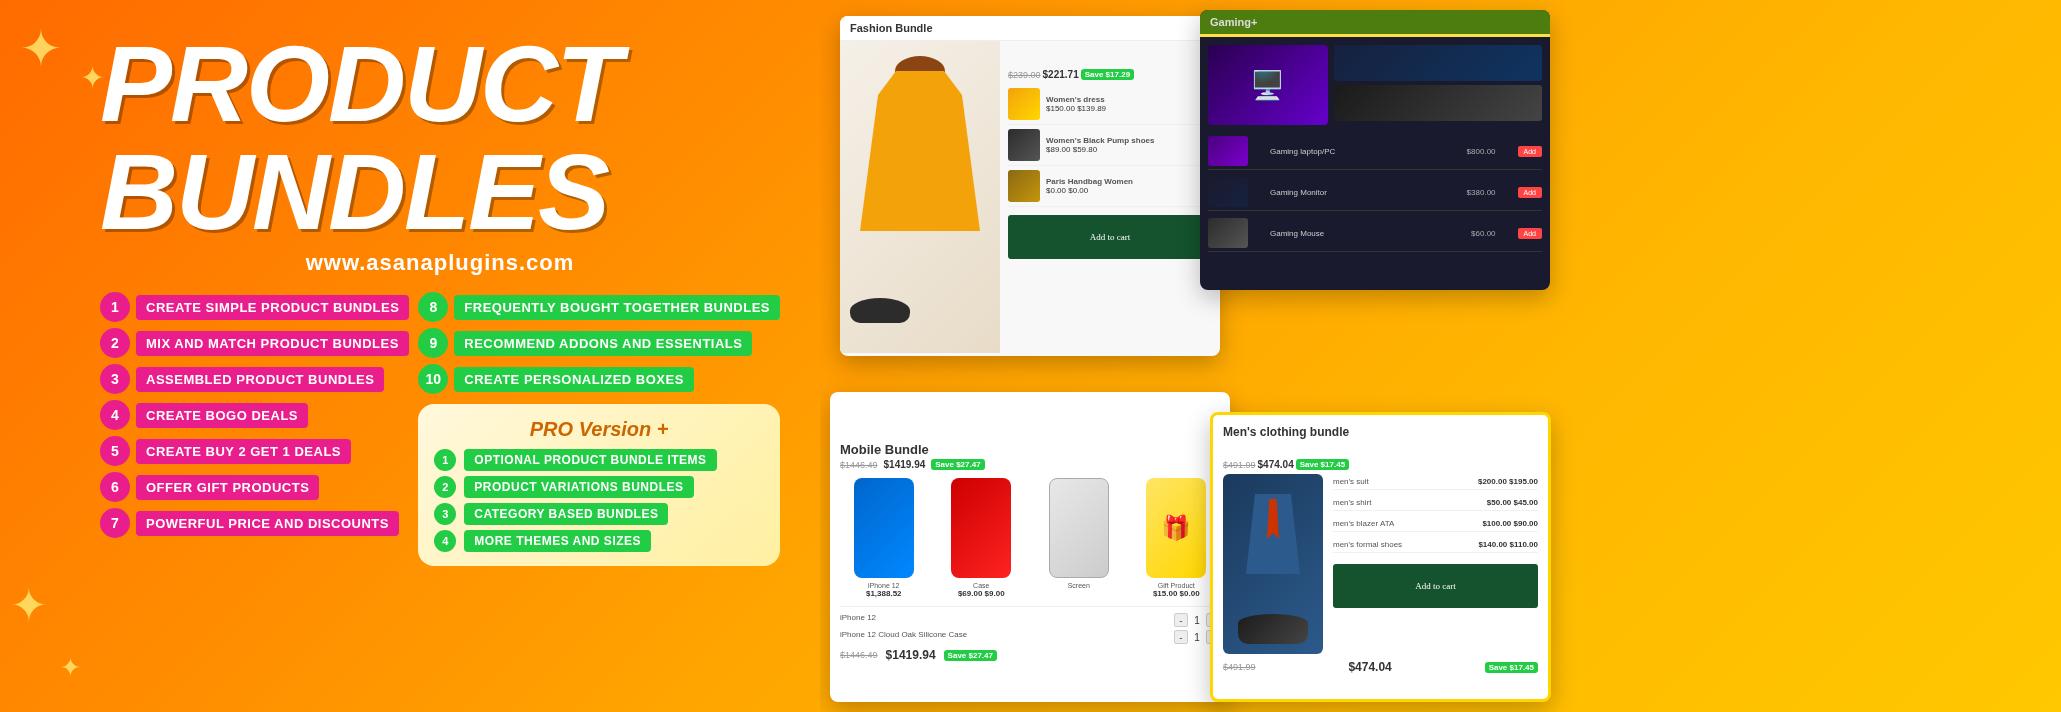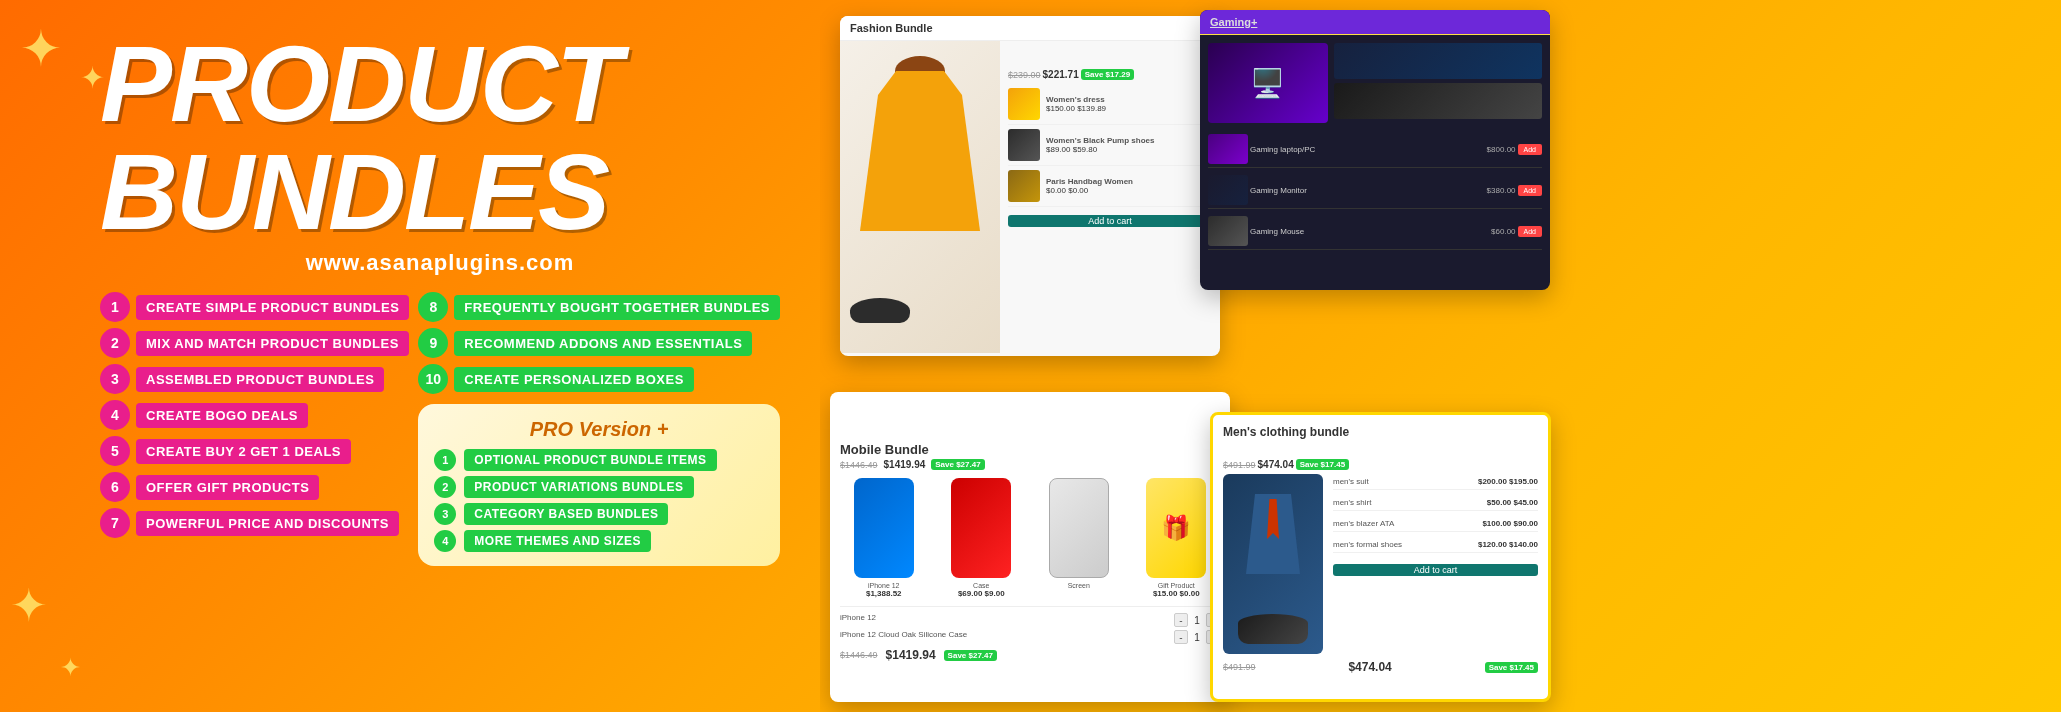--- a/index.html
+++ b/index.html
@@ -312,29 +312,30 @@
 
     .product-mini-dress {
       background: linear-gradient(135deg, #F4A20A, #FFD700);
     }
 
     .product-mini-info { flex: 1; }
     .product-mini-name { font-size: 8px; color: #555; font-weight: 600; }
     .product-mini-price { font-size: 8px; color: #333; }
 
     .add-to-cart-btn {
-      background: #0f766e;
+      background: #14532d;
       color: white;
       border: none;
-      padding: 1px 12px;
+      padding: 17px 12px;
       border-radius: 3px;
       font-size: 9px;
       margin-top: 8px;
       width: 100%;
       cursor: pointer;
+      font-family: Liberation Serif, serif;
     }
 
     
     .mobile-inner {
       padding: 10px;
     }
 
     .mobile-title {
       font-size: 13px;
       font-weight: 700;
@@ -406,21 +407,21 @@
 
     .gaming-products {
       display: flex;
       flex-direction: column;
       gap: 4px;
     }
 
     .gaming-product-row {
       display: flex;
       align-items: center;
-      gap: 2px;
+      gap: 22px;
       padding: 3px 0;
       border-bottom: 1px solid #333;
     }
 
     .gaming-img {
       width: 40px;
       height: 30px;
       border-radius: 3px;
       flex-shrink: 0;
     }
@@ -771,21 +772,21 @@
           </div>
           <div class="mobile-total-row">
             <span class="price-old">$1446.49</span>
             <span class="price-new" style="font-size:12px;">$1419.94</span>
             <span class="price-badge">Save $27.47</span>
           </div>
         </div>
       </div>
 
       <div class="screenshot-card card-gaming">
-        <div class="card-header" style="background:#6d28d9; color:#ddd; border-bottom:1px solid #fde047;text-decoration:underline;">
+        <div class="card-header" style="background:#4d7c0f; color:#ddd; border-bottom:3px solid #fde047;">
           <span>Gaming+</span>
         </div>
         <div class="gaming-inner">
           <div style="display:flex; gap:6px; margin-bottom:8px;">
             <div style="width:120px; height:80px; background: linear-gradient(135deg, #2A0050, #6600CC); border-radius:4px; display:flex; align-items:center; justify-content:center;">
               <span style="font-size:28px;">🖥️</span>
             </div>
             <div style="flex:1; display:flex; flex-direction:column; gap:4px;">
               <div style="height:36px; background: linear-gradient(135deg, #16213e, #0f3460); border-radius:3px;"></div>
               <div style="height:36px; background: linear-gradient(135deg, #1a1a1a, #444); border-radius:3px;"></div>
@@ -838,21 +839,21 @@
               <div class="mens-item-row">
                 <span class="mens-item-name">men's shirt</span>
                 <span class="mens-item-price">$50.00 $45.00</span>
               </div>
               <div class="mens-item-row">
                 <span class="mens-item-name">men's blazer ATA</span>
                 <span class="mens-item-price">$100.00 $90.00</span>
               </div>
               <div class="mens-item-row">
                 <span class="mens-item-name">men's formal shoes</span>
-                <span class="mens-item-price">$120.00 $140.00</span>
+                <span class="mens-item-price">$140.00 $110.00</span>
               </div>
               <button class="add-to-cart-btn" style="margin-top:6px;">Add to cart</button>
             </div>
           </div>
           <div style="margin-top:6px; display:flex; justify-content:space-between; align-items:center;">
             <span class="price-old">$491.99</span>
             <span class="price-new" style="font-size:12px;">$474.04</span>
             <span class="price-badge">Save $17.45</span>
           </div>
         </div>

